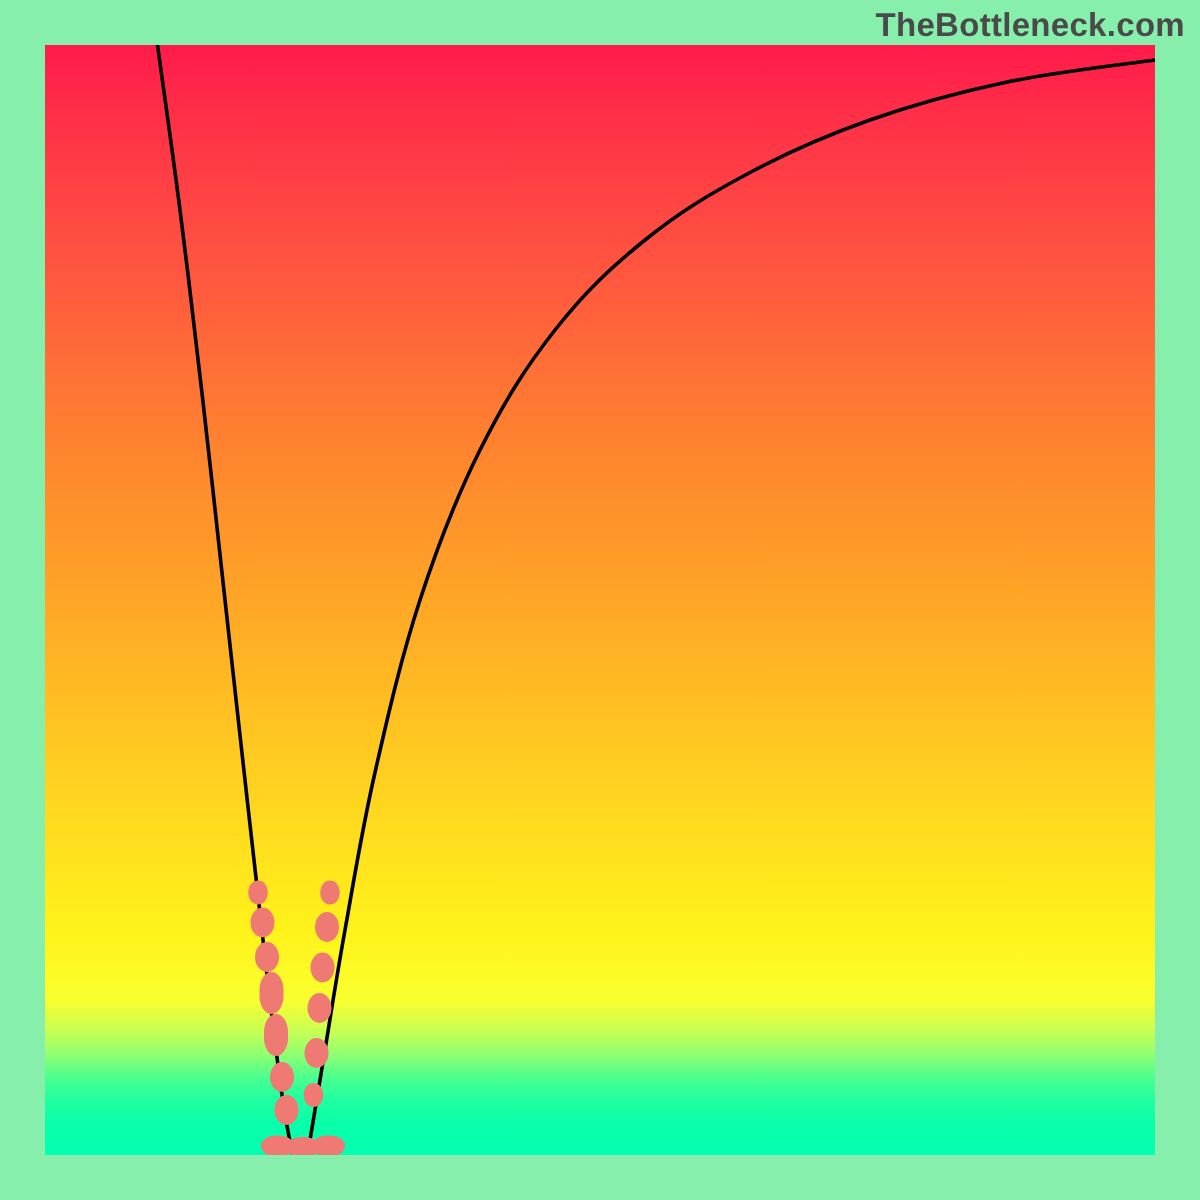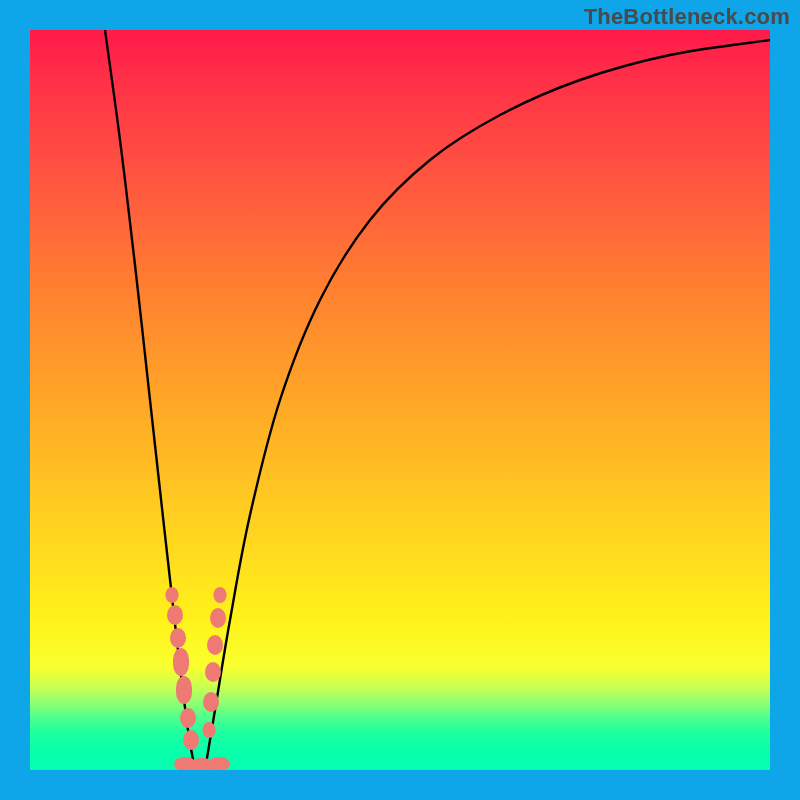--- a/index.html
+++ b/index.html
@@ -10,21 +10,21 @@
     overflow: hidden;
     background: #000;
     font-family: Arial, Helvetica, sans-serif;
   }
   .frame {
     position: absolute;
     top: 0;
     left: 0;
     width: 800px;
     height: 800px;
-    background: #0ea5e9;
+    background: #86efac;
   }
   .plot {
     position: absolute;
     top: 30px;
     left: 30px;
     width: 740px;
     height: 740px;
     overflow: hidden;
   }
   .gradient {

